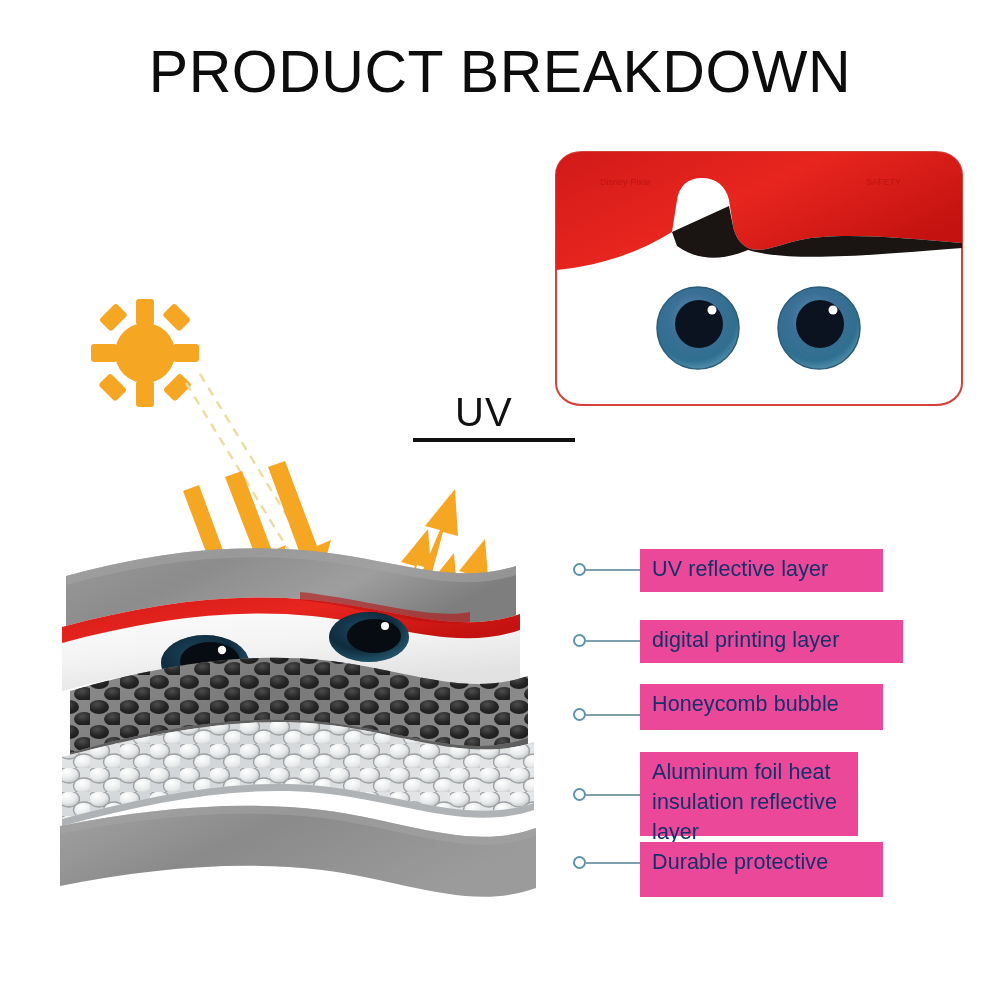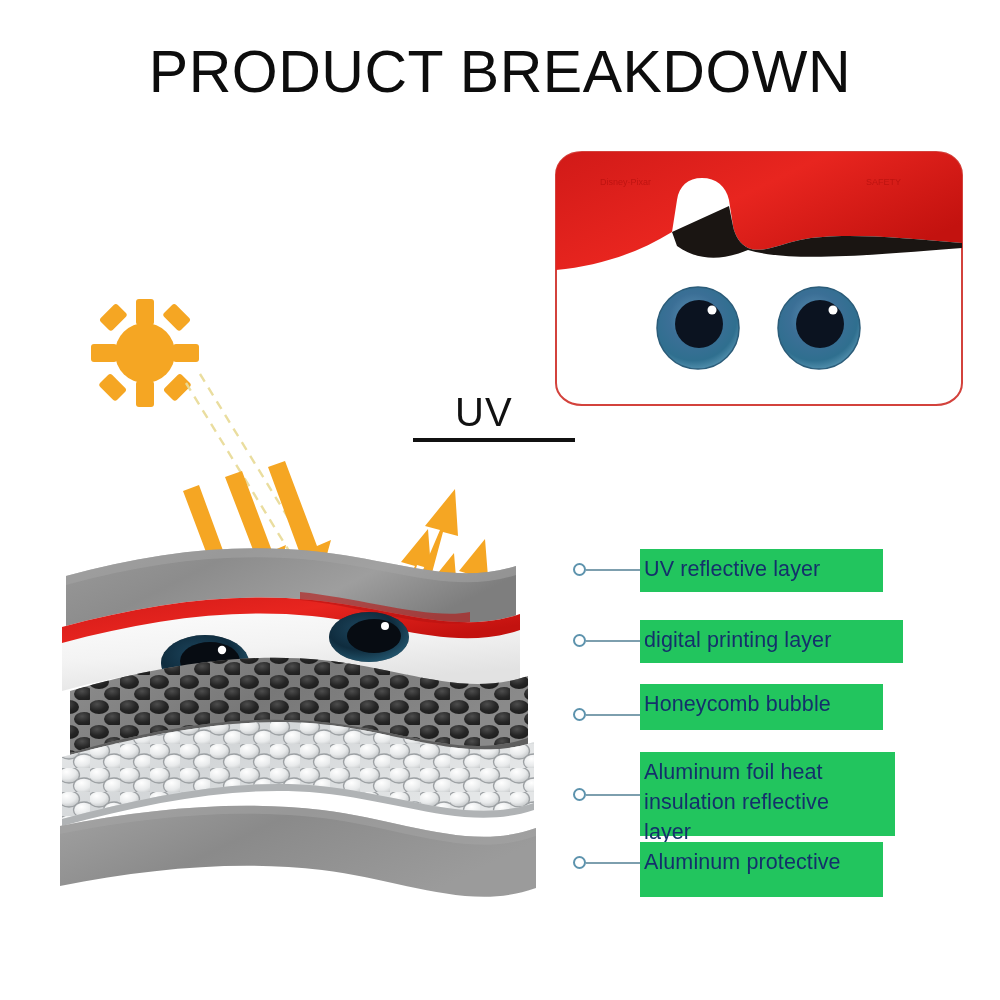--- a/index.html
+++ b/index.html
@@ -36,26 +36,26 @@
   .uv-underline{
     position:absolute;
     left:413px;top:438px;
     width:162px;height:4px;
     background:#111111;
   }
 
   
   .label-box{
     position:absolute;
-    background:#22c55e;
+    background:#ec4899;
     color:#14306b;
     font-family:"Liberation Sans", sans-serif;
     font-size:21.5px;
     line-height:30px;
-    padding:5px 0 5px 4px;
+    padding:5px 0 5px 12px;
     box-sizing:border-box;
     letter-spacing:0.1px;
   }
   .dot{
     position:absolute;
     width:13px;height:13px;
     border:2px solid #5d93ad;
     border-radius:50%;
     background:#ffffff;
     box-sizing:border-box;
@@ -306,25 +306,25 @@
   </div>
 
   <div class="dot" style="left:573px;top:708px;"></div>
   <div class="conn" style="left:586px;top:714px;width:56px;"></div>
   <div class="label-box" style="left:640px;top:684px;width:243px;height:46px;">
     <div>Honeycomb bubble</div>
   </div>
 
   <div class="dot" style="left:573px;top:788px;"></div>
   <div class="conn" style="left:586px;top:794px;width:56px;"></div>
-  <div class="label-box" style="left:640px;top:752px;width:255px;height:84px;">
+  <div class="label-box" style="left:640px;top:752px;width:218px;height:84px;">
     <div>Aluminum foil heat</div>
     <div>insulation reflective</div>
     <div>layer</div>
   </div>
 
   <div class="dot" style="left:573px;top:856px;"></div>
   <div class="conn" style="left:586px;top:862px;width:56px;"></div>
   <div class="label-box" style="left:640px;top:842px;width:243px;height:55px;">
-    <div>Aluminum protective</div>
+    <div>Durable protective</div>
   </div>
 
 </div>
 
 </body></html>

